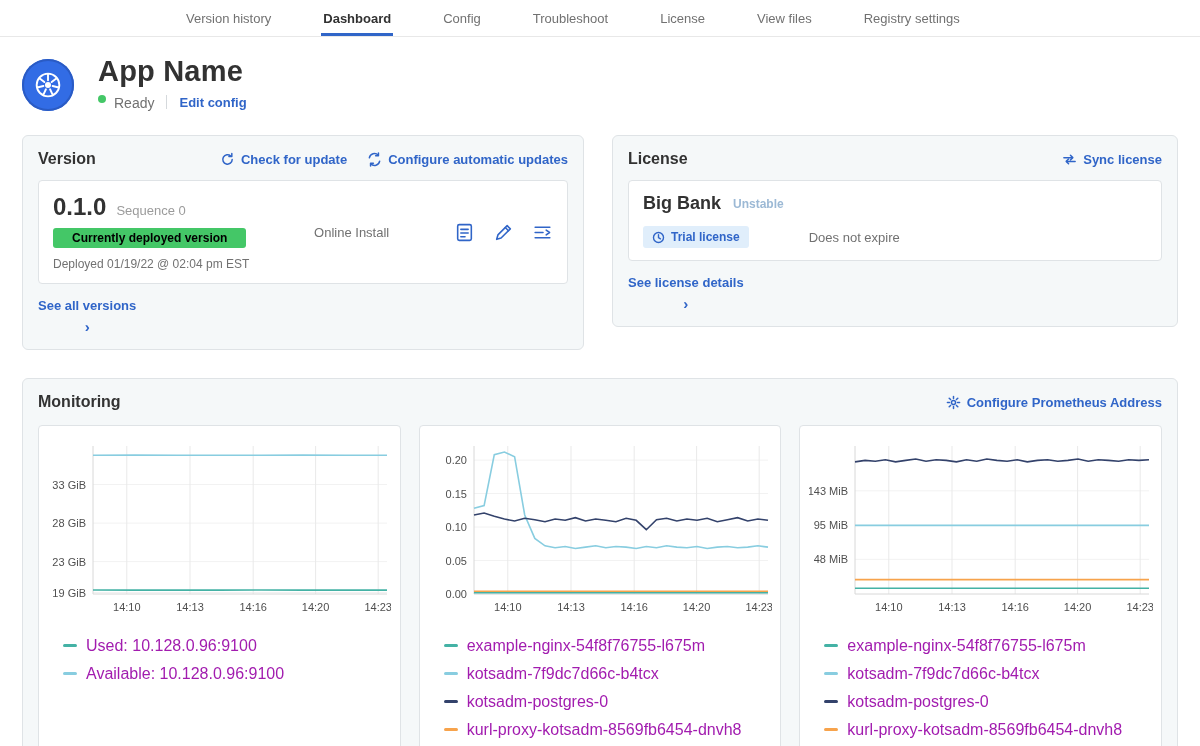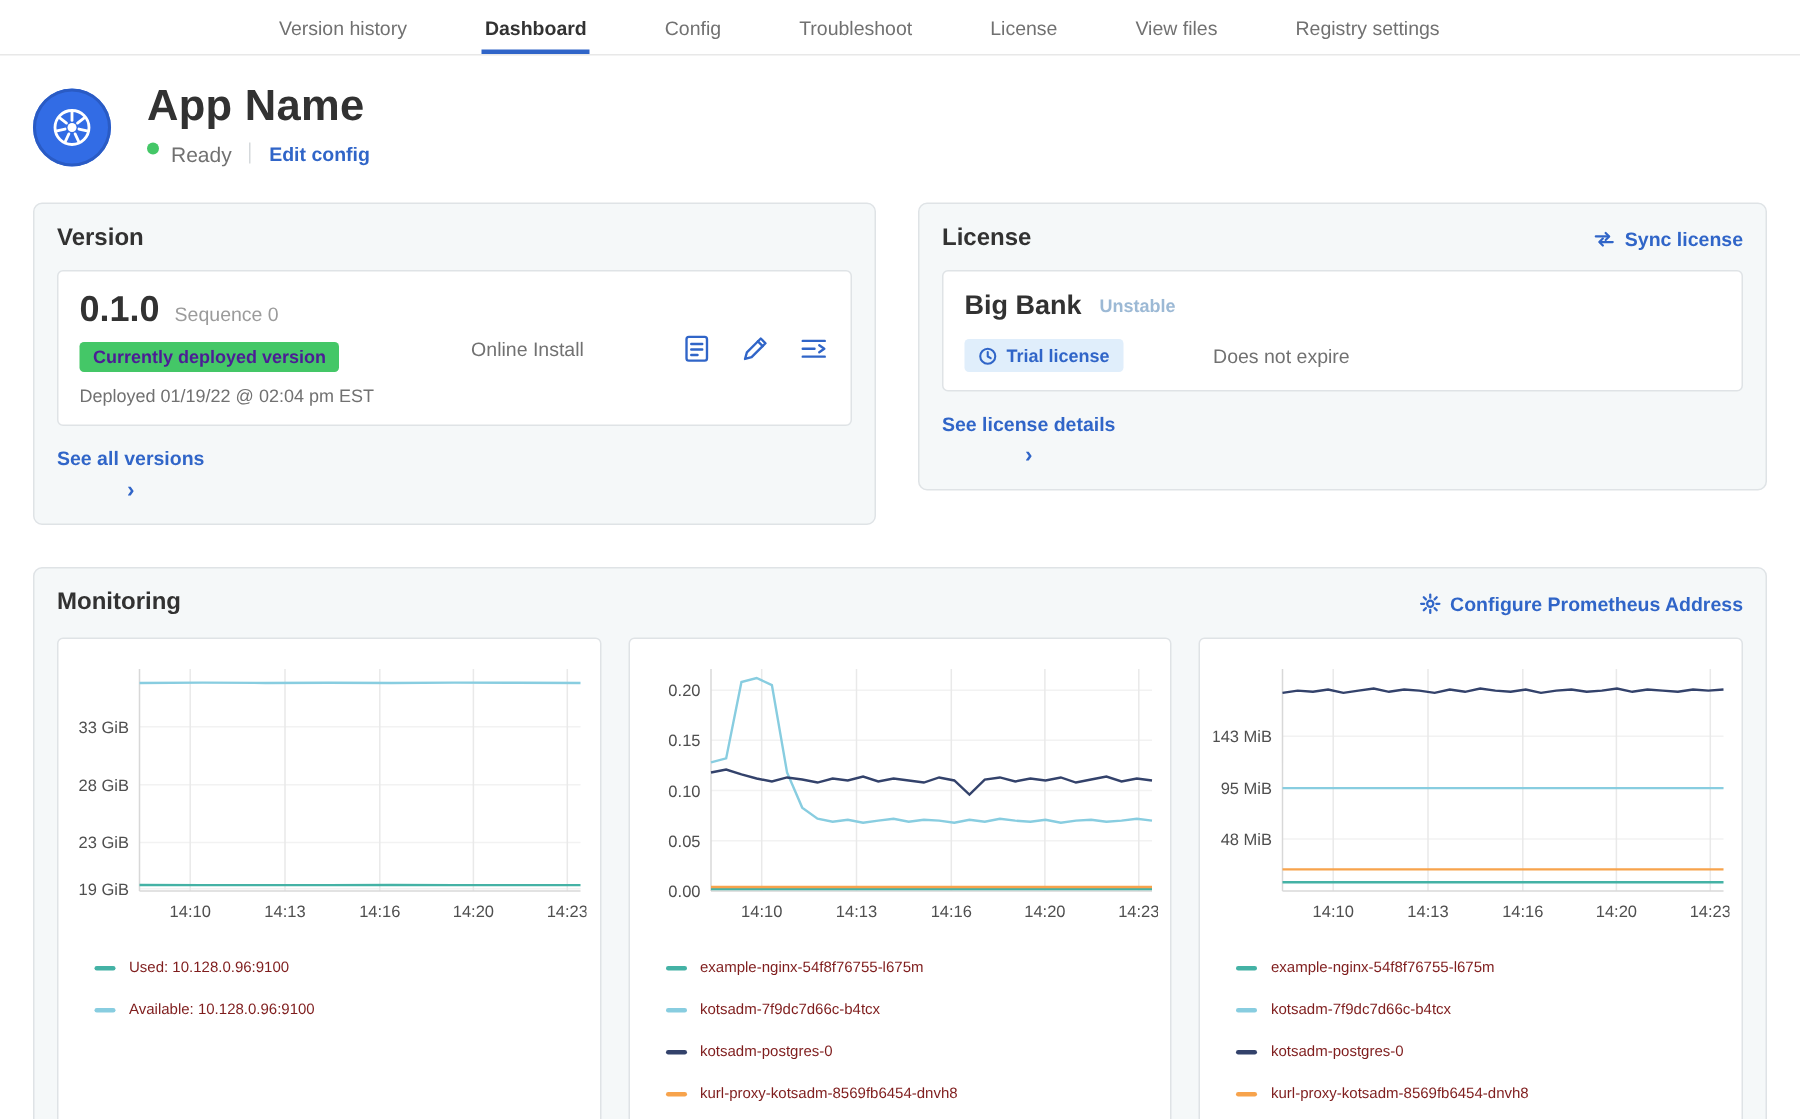--- a/index.html
+++ b/index.html
@@ -32,21 +32,21 @@
   .card-head h3{font-size:16px;}
   .head-links{display:flex;align-items:center;gap:20px;}
   .head-link{display:flex;align-items:center;gap:6px;font-size:13px;white-space:nowrap;}
   .mini{width:15px;height:15px;stroke:currentColor;fill:none;stroke-width:1.6;stroke-linecap:round;stroke-linejoin:round;}
 
   .inner-panel{background:#fff;border:1px solid var(--card-border);border-radius:4px;margin-top:12px;padding:12px 14px;}
   .version-panel{display:flex;justify-content:space-between;align-items:flex-end;}
   .v-num-row{display:flex;align-items:baseline;gap:10px;}
   .v-num{font-size:24px;font-weight:bold;}
   .v-seq{font-size:13px;color:#9b9b9b;}
-  .badge-green{display:inline-block;background:var(--success-green);color:#4c1d95;font-size:12px;font-weight:bold;padding:3px 9px;border-radius:3px;margin-top:7px;}
+  .badge-green{display:inline-block;background:var(--success-green);color:#000000;font-size:12px;font-weight:bold;padding:3px 19px;border-radius:3px;margin-top:7px;}
   .v-deployed{font-size:12px;color:#717171;margin-top:9px;}
   .v-mid{align-self:center;font-size:13px;color:#717171;}
   .v-icons{align-self:center;display:flex;gap:18px;color:var(--accent-blue);}
   .icon-btn{cursor:pointer;display:inline-flex;}
   .v-icons svg{width:21px;height:21px;stroke:currentColor;fill:none;stroke-width:1.5;stroke-linecap:round;stroke-linejoin:round;}
   .see-link{display:inline-flex;align-items:center;gap:5px;margin-top:14px;font-size:13px;flex-direction:column;}
   .chev{font-size:15px;font-weight:bold;}
 
   .lic-name-row{display:flex;align-items:center;gap:12px;}
   .lic-name{font-size:18px;font-weight:bold;}
@@ -56,21 +56,21 @@
   .trial-badge svg{width:13px;height:13px;stroke:currentColor;fill:none;stroke-width:1.5;stroke-linecap:round;stroke-linejoin:round;}
   .lic-expiry{font-size:13px;color:#717171;padding-left:48px;}
 
   .monitoring{margin:28px 22px 18px 22px;}
   .charts-row{display:flex;gap:18px;margin-top:14px;align-items:stretch;}
   .chart-card{flex:1;background:#fff;border:1px solid var(--card-border);border-radius:4px;padding:10px 8px 12px 8px;display:flex;flex-direction:column;}
   .chart{display:block;margin:2px auto 0 auto;}
   .legend{padding:8px 0 0 16px;}
   .legend-item{display:flex;align-items:center;gap:9px;margin:7px 0;height:21px;}
   .swatch{width:14px;height:3px;border-radius:2px;flex:0 0 auto;}
-  .legend-label{font-size:10px;color:#7f1d1d;}
+  .legend-label{font-size:16px;color:#a21caf;}
   .chart-title{margin-top:auto;text-align:center;font-size:14px;font-weight:bold;padding:14px 0 6px 0;}
   .tick{font-size:11px;fill:#4f4f4f;font-family:"Liberation Sans",sans-serif;}
 </style>
 </head>
 <body>
 
 <nav class="topnav">
   <div class="tab">
       <span class="tab-label">Version history</span>
     </div>
@@ -117,20 +117,38 @@
       <a class="edit-config">Edit config</a>
     </div>
   </div>
 </header>
 
 <section class="cards-row">
 
   <div class="card version-card">
     <div class="card-head">
       <h3>Version</h3>
+      <div class="head-links">
+        <a class="head-link">
+          <svg class="mini" viewBox="0 0 16 16">
+              <path d="M13 8a5 5 0 1 1-1.6-3.7"></path>
+              <path d="M12.6 1.6v3.1h-3.1"></path>
+            </svg>
+          <span>Check for update</span>
+        </a>
+        <a class="head-link">
+          <svg class="mini" viewBox="0 0 16 16">
+              <path d="M2.5 6.2A5.5 5.5 0 0 1 12 3.5"></path>
+              <path d="M13.5 9.8A5.5 5.5 0 0 1 4 12.5"></path>
+              <path d="M12.2 1v3h-3"></path>
+              <path d="M3.8 15v-3h3"></path>
+            </svg>
+          <span>Configure automatic updates</span>
+        </a>
+      </div>
     </div>
 
     <div class="inner-panel version-panel">
       <div class="v-left">
         <div class="v-num-row">
           <span class="v-num">0.1.0</span>
           <span class="v-seq">Sequence 0</span>
         </div>
         <span class="badge-green">Currently deployed version</span>
         <div class="v-deployed">Deployed 01/19/22 @ 02:04 pm EST</div>

